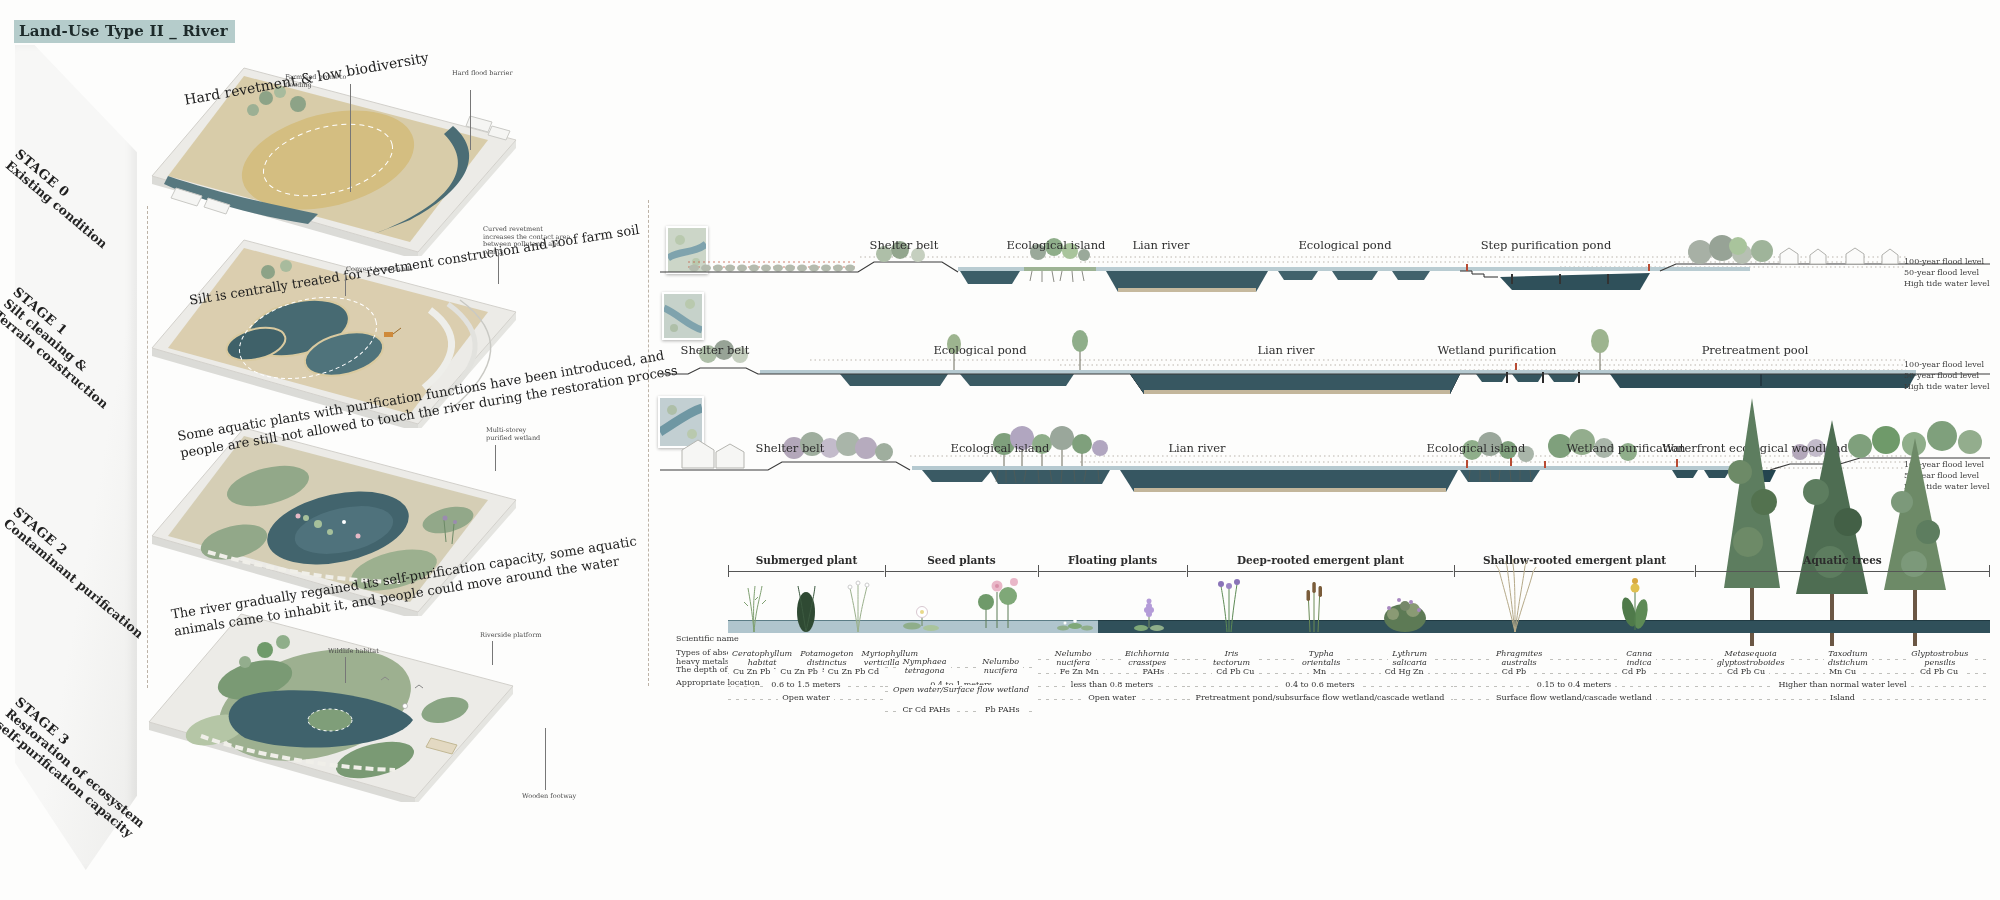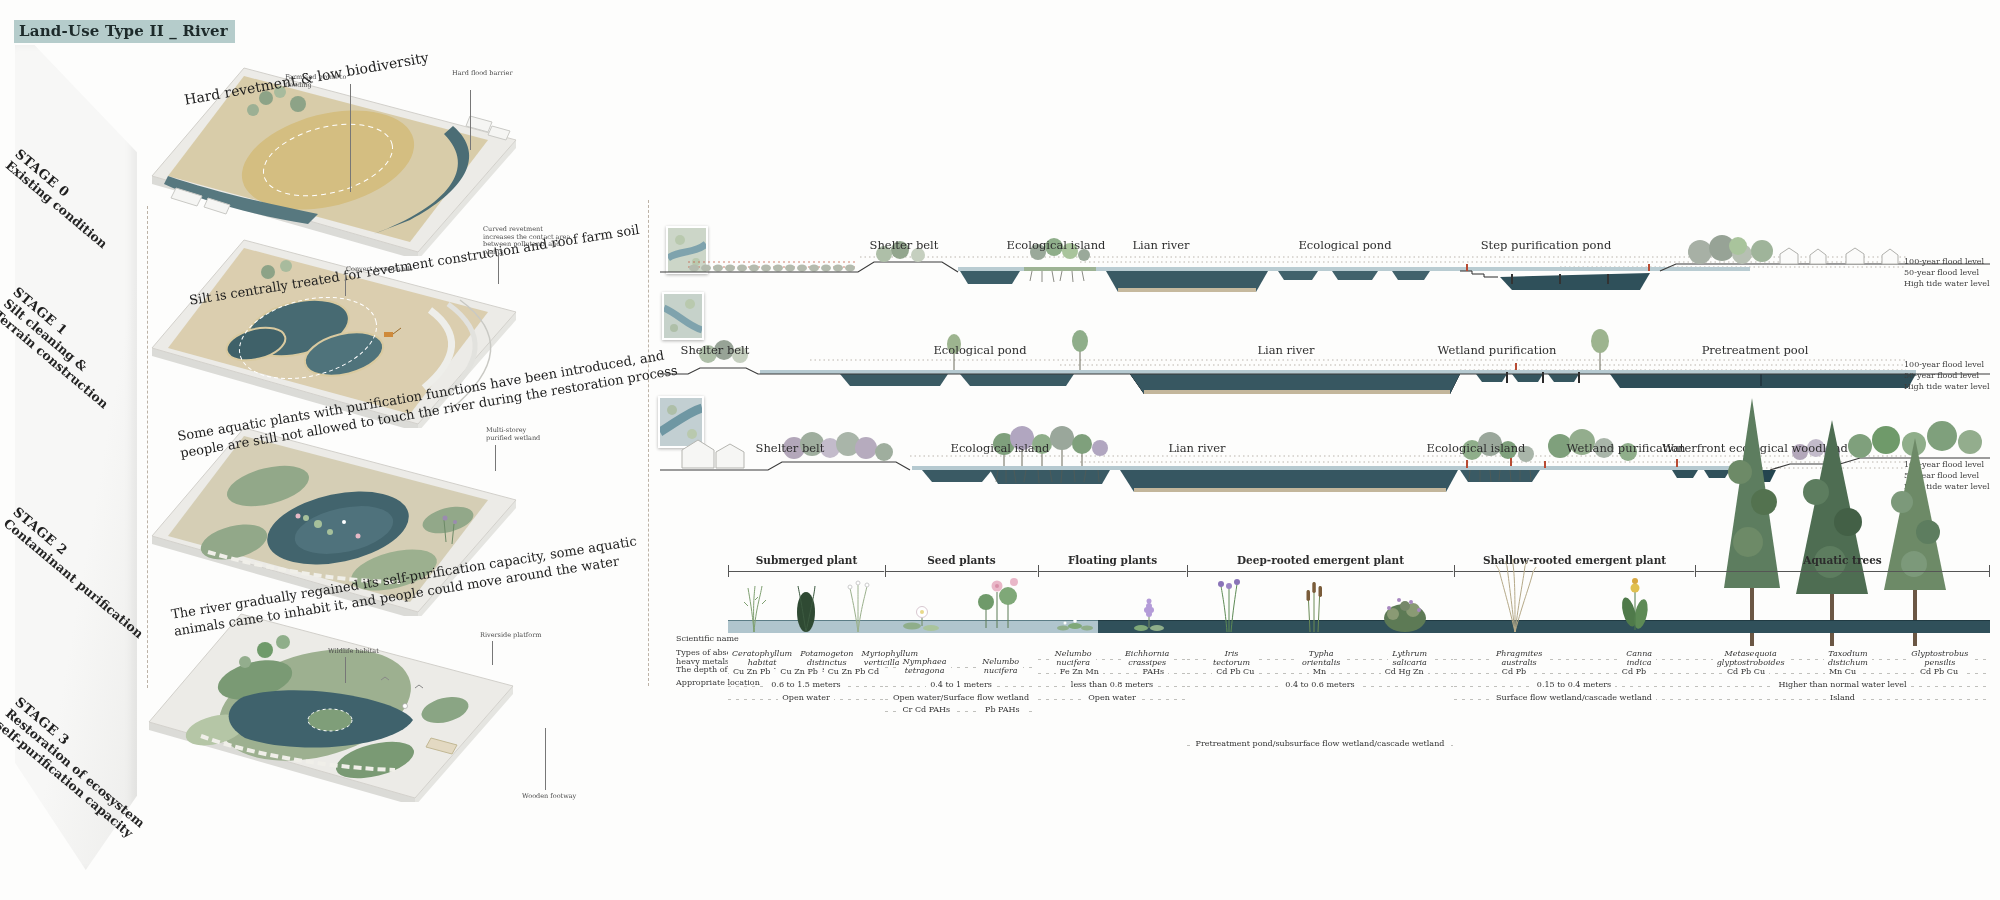--- a/index.html
+++ b/index.html
@@ -521,21 +521,21 @@
                 <div>nucifera</div>
               </div>
             </div>
             <div class="dashrow" style="top: 109px; height: 12px; margin-top: 25px;">
               <div class="v">Cr  Cd  PAHs</div>
               <div class="v">Pb  PAHs</div>
             </div>
             <div class="dashrow" style="top: 109px; height: 12px;">
               <div class="v">0.4 to 1 meters</div>
             </div>
-            <div class="dashrow" style="top: 122px; height: 12px;">
+            <div class="dashrow" style="top: 114px; height: 12px; font-style: italic;">
               <div class="v">Open water/Surface flow wetland</div>
             </div>
           </div>
         </div>
         <div class="pt-cat" style="width: 149px;">
           <div class="pt-cat-head">
             <div class="pt-cat-label">Floating plants</div>
           </div>
           <div class="pt-body">
             <div class="pt-plants">
@@ -645,21 +645,21 @@
               </div>
             </div>
             <div class="dashrow" style="top: 96px; height: 12px;">
               <div class="v">Cd  Pb  Cu</div>
               <div class="v">Mn</div>
               <div class="v">Cd  Hg  Zn</div>
             </div>
             <div class="dashrow" style="top: 109px; height: 12px;">
               <div class="v">0.4 to 0.6 meters</div>
             </div>
-            <div class="dashrow" style="top: 122px; height: 12px; margin-top: 46px;">
+            <div class="dashrow" style="top: 122px; height: 12px;">
               <div class="v">Pretreatment pond/subsurface flow wetland/cascade wetland</div>
             </div>
           </div>
         </div>
         <div class="pt-cat" style="width: 241px;">
           <div class="pt-cat-head">
             <div class="pt-cat-label">Shallow-rooted emergent plant</div>
           </div>
           <div class="pt-body">
             <div class="pt-plants">

